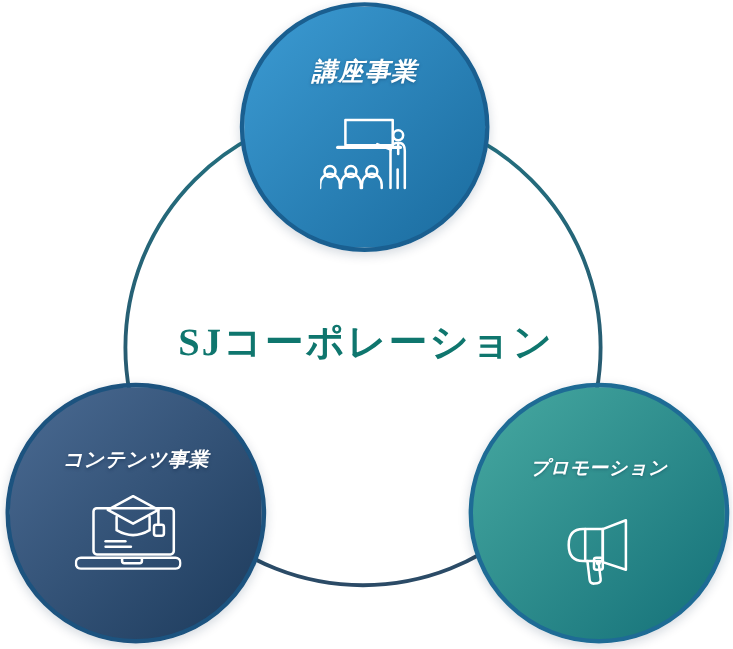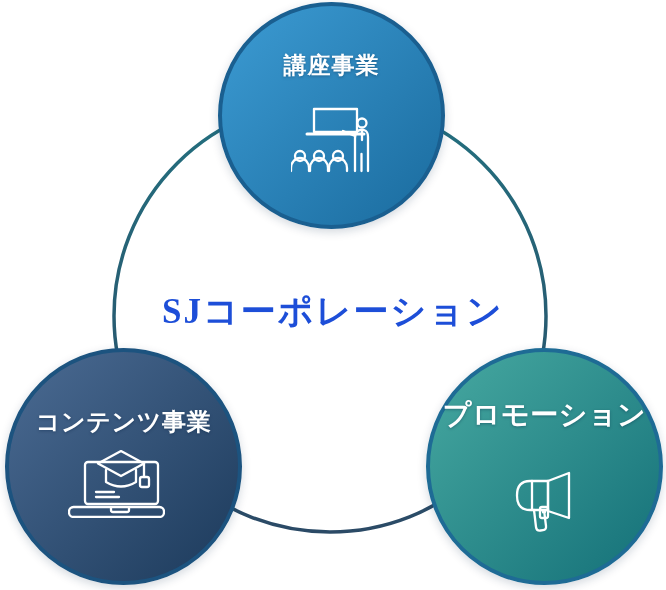--- a/index.html
+++ b/index.html
@@ -14,24 +14,25 @@
     box-shadow:0 3px 10px rgba(10,40,70,0.18);
   }
   .node-top{left:218px;top:2px;width:227px;height:227px;}
   .node-left{left:5px;top:348px;width:237px;height:237px;}
   .node-right{left:426px;top:348px;width:237px;height:237px;}
   .node-label{
     position:absolute;left:0;width:100%;text-align:center;
     color:#ffffff;font-weight:600;
     text-shadow:0 1px 3px rgba(0,30,60,0.35);
     white-space:nowrap;
+    font-style:italic;
   }
   .label-top{top:44px;font-size:23px;letter-spacing:1px;}
-  .label-left{top:54px;font-size:24px;letter-spacing:0.7px;}
-  .label-right{top:46px;font-size:28px;letter-spacing:0.5px;line-height:34px;}
+  .label-left{top:54px;font-size:18px;letter-spacing:0.7px;}
+  .label-right{top:57px;font-size:17px;letter-spacing:0.5px;line-height:34px;}
   .icon-svg{position:absolute;}
   .icon-classroom{left:69px;top:99px;}
   .icon-laptop{left:59px;top:98px;}
   .icon-megaphone{left:80px;top:117px;}
   .center-text{
     position:absolute;left:0;top:285px;width:666px;z-index:3;
     text-align:center;color:#333333;font-size:35px;font-weight:700;
     letter-spacing:2px;line-height:54px;
   }
   svg .stroke{fill:none;stroke:#ffffff;stroke-width:2.3;stroke-linecap:round;stroke-linejoin:round;}
@@ -105,17 +106,17 @@
       <line class="stroke" x1="22" y1="12" x2="22" y2="41"></line>
       <line class="stroke" x1="38" y1="12" x2="38" y2="42"></line>
 
       <path class="stroke" d="M24,41 L26,58 Q26.5,62 30.5,61.5 L33,61.2 Q36.5,60.8 36,57 L34.5,45"></path>
 
       <rect class="stroke" x="30" y="38" width="8" height="11" rx="2"></rect>
       <circle class="stroke" cx="34" cy="42.5" r="1.2"></circle>
     </svg>
   </div>
 
-  <div class="center-text" style="color: #1d4ed8;">
+  <div class="center-text" style="color: #0f766e;">
     <div>SJコーポレーション</div>
   </div>
 
 </div>
 
 </body></html>

